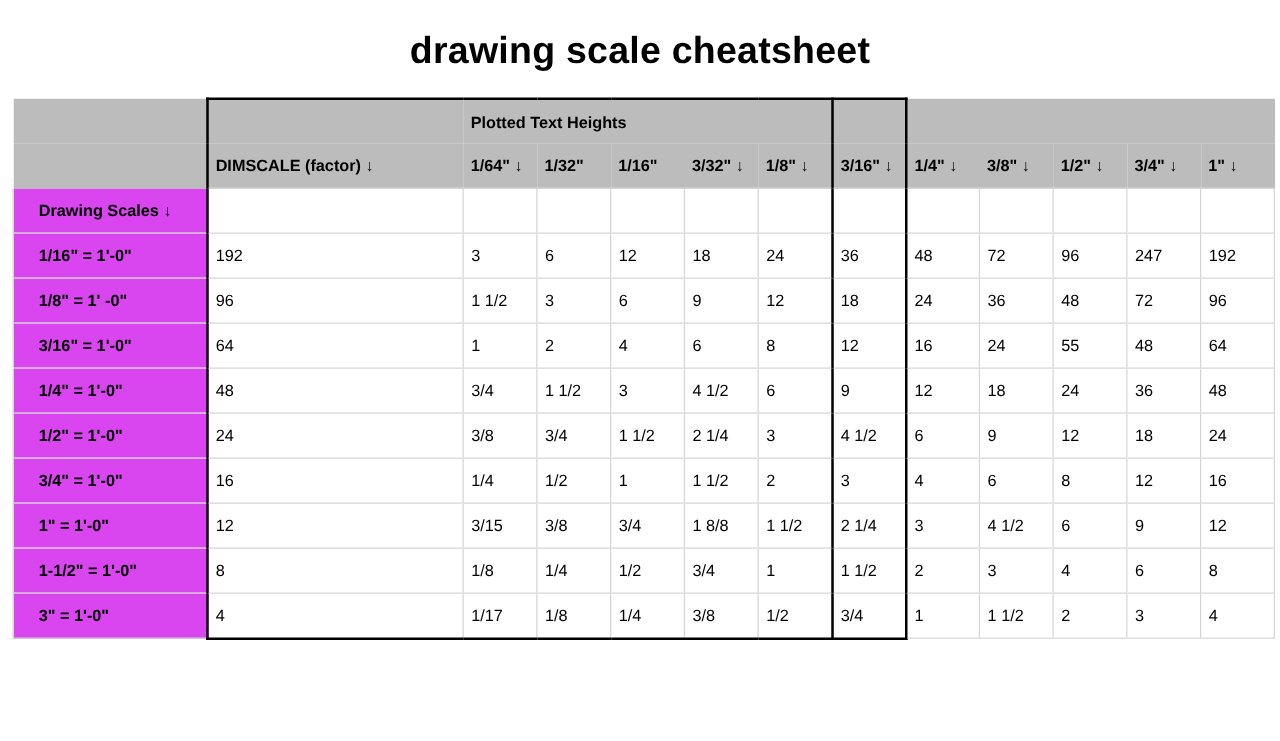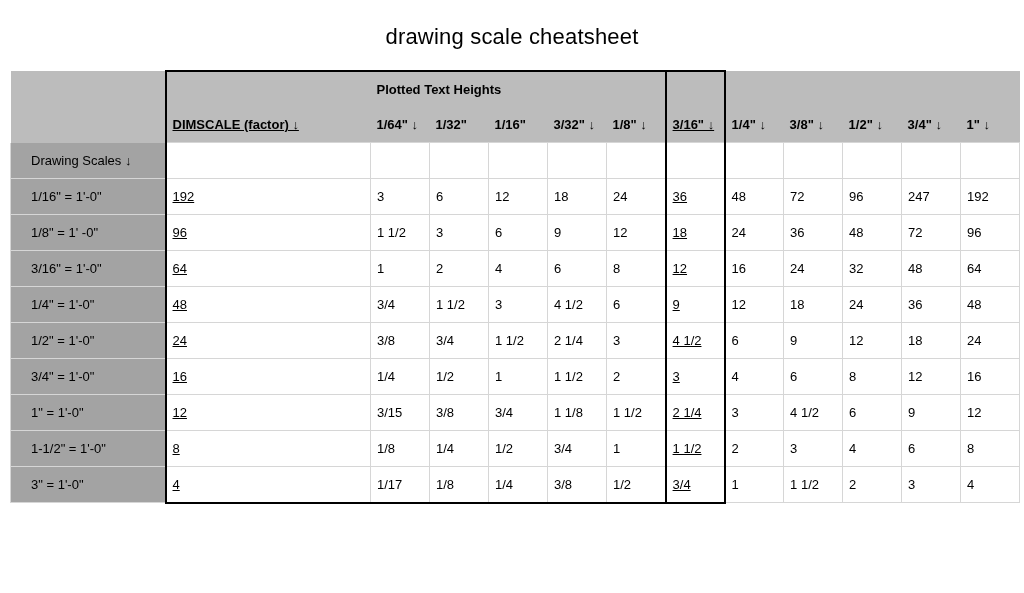--- a/index.html
+++ b/index.html
@@ -11,22 +11,22 @@
       font-size: 14px;
       color: #000;
     }
     .page {
       width: 1024px;
       margin: 0 auto;
       padding: 18px 10px 20px 10px;
     }
     h1.title {
       text-align: center;
-      font-size: 22px;
-      font-weight: 400;
+      font-size: 30px;
+      font-weight: 700;
       margin: 6px 0 20px 0;
       letter-spacing: 0.2px;
     }
     table {
       width: 100%;
       border-collapse: collapse;
       table-layout: fixed;
     }
     th, td {
       text-align: left;
@@ -38,36 +38,36 @@
     thead tr.hdr th {
       background: #bcbcbc;
       font-weight: 700;
       border-bottom: none;
     }
     thead tr.hdr.top th { border-bottom: 0; }
     thead tr.hdr.bottom th { border-top: 0; }
 
     
     td.scale-label, th.scale-label {
-      background: #a3a3a3;
-      font-weight: 400;
+      background: #d946ef;
+      font-weight: 700;
       padding-left: 20px;
     }
     
     tbody td {
       border-top: 1px solid #d6d6d6;
       border-left: 1px solid #d6d6d6;
     }
     tbody tr:first-child td.scale-label { border-top: none; }
     tbody tr:first-child td { border-top: 1px solid #d6d6d6; }
     tbody td:last-child { border-right: 1px solid #d6d6d6; }
     tbody tr:last-child td { border-bottom: 1px solid #d6d6d6; }
 
     
-    .box-left  { border-left: 2px solid #000 !important; text-decoration: underline; }
+    .box-left  { border-left: 2px solid #000 !important; }
     .box-right { border-right: 2px solid #000 !important; }
     .box-top   { border-top: 2px solid #000 !important; }
     .box-bottom{ border-bottom: 2px solid #000 !important; }
 
     
     col.c-scale   { width: 155px; }
     col.c-dim     { width: 205px; }
     col.c-val     { width: 59px; }
 
     thead th { white-space: nowrap; }
@@ -175,21 +175,21 @@
           <td class="scale-label">3/16" = 1'-0"</td>
           <td class="box-left">64</td>
           <td>1</td>
           <td>2</td>
           <td>4</td>
           <td>6</td>
           <td class="box-right">8</td>
           <td class="box-left box-right">12</td>
           <td>16</td>
           <td>24</td>
-          <td>32</td>
+          <td>55</td>
           <td>48</td>
           <td>64</td>
         </tr>
         <tr>
           <td class="scale-label">1/4" = 1'-0"</td>
           <td class="box-left">48</td>
           <td>3/4</td>
           <td>1 1/2</td>
           <td>3</td>
           <td>4 1/2</td>
@@ -230,21 +230,21 @@
           <td>8</td>
           <td>12</td>
           <td>16</td>
         </tr>
         <tr>
           <td class="scale-label">1" = 1'-0"</td>
           <td class="box-left">12</td>
           <td>3/15</td>
           <td>3/8</td>
           <td>3/4</td>
-          <td>1 1/8</td>
+          <td>1 8/8</td>
           <td class="box-right">1 1/2</td>
           <td class="box-left box-right">2 1/4</td>
           <td>3</td>
           <td>4 1/2</td>
           <td>6</td>
           <td>9</td>
           <td>12</td>
         </tr>
         <tr>
           <td class="scale-label">1-1/2" = 1'-0"</td>

